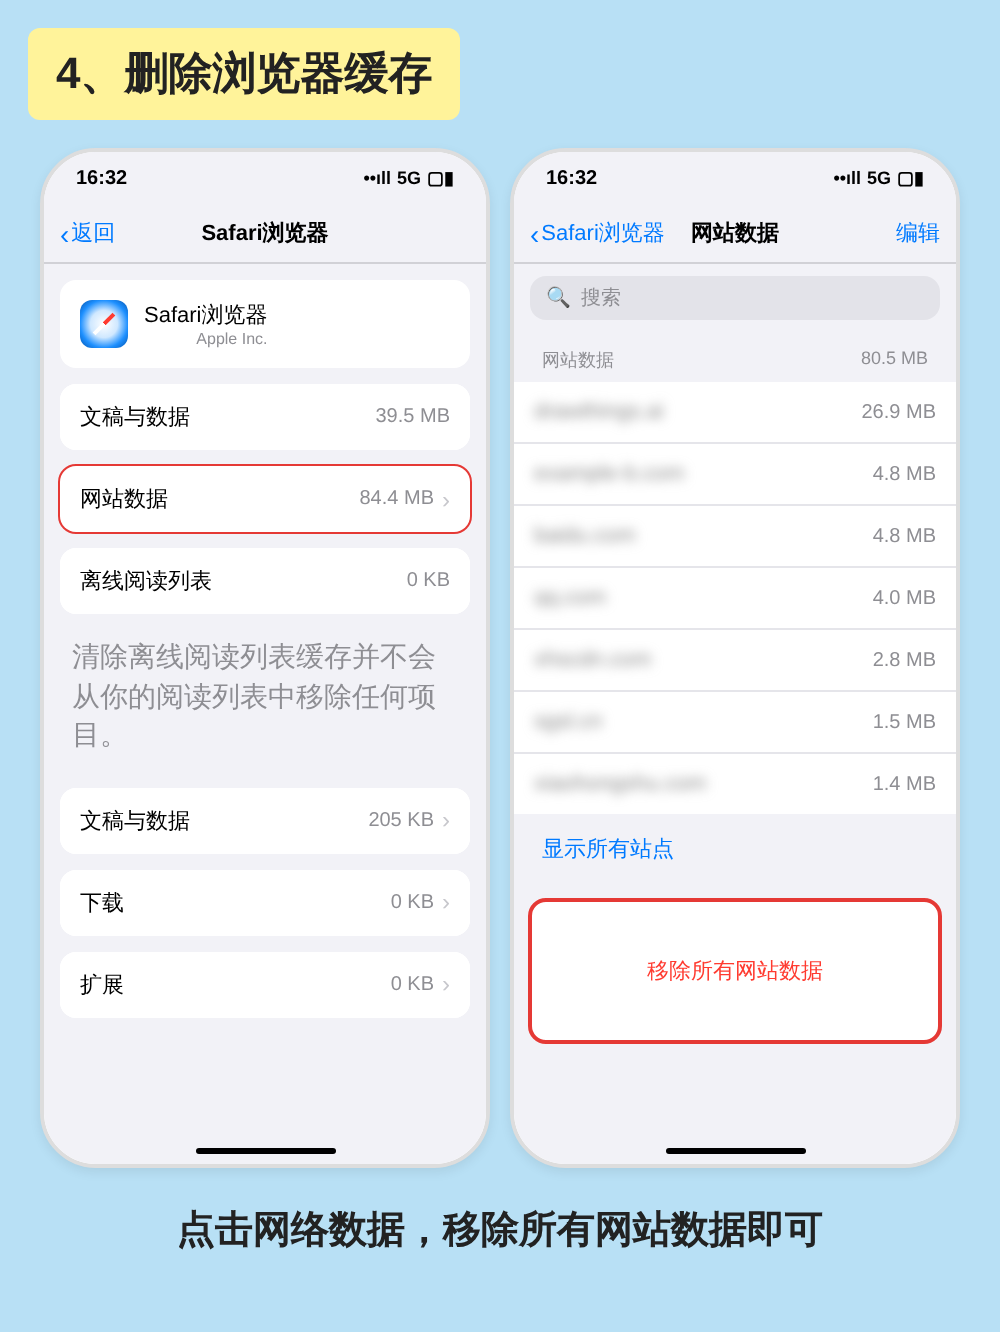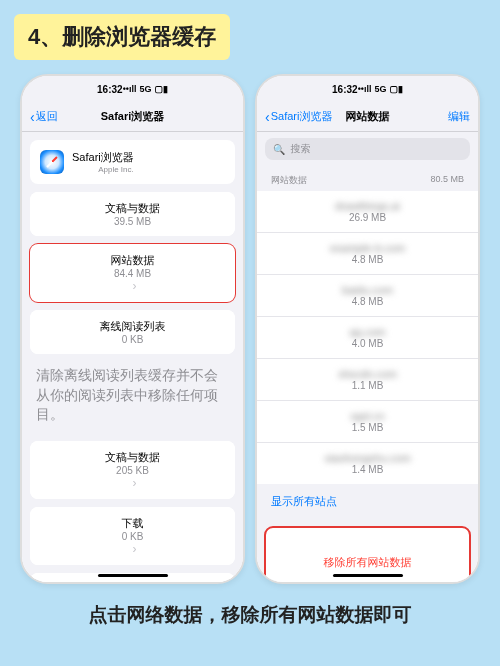--- a/index.html
+++ b/index.html
@@ -41,21 +41,21 @@
     height: 100%;
     background: #f2f2f7;
     display: flex;
     flex-direction: column;
     font-size: 10px;
     color: #000;
   }
   .status-bar {
     height: 26px;
     display: flex;
-    justify-content: center;
+    justify-content: space-between;
     align-items: center;
     padding: 0 16px;
     font-weight: 600;
     font-size: 10px;
     background: #f2f2f7;
   }
   .status-right { display: flex; gap: 3px; align-items: center; }
   .signal, .wifi, .battery { font-size: 9px; }
   .nav-bar {
     height: 30px;
@@ -89,21 +89,20 @@
   .group { background: #fff; border-radius: 8px; margin: 8px; overflow: hidden; }
   .group.flat { border-radius: 0; margin: 0; }
   .row {
     display: flex;
     align-items: center;
     padding: 9px 10px;
     border-bottom: 0.5px solid #e5e5ea;
     background: #fff;
     min-height: 30px;
     position: relative;
-    flex-direction: column;
   }
   .row:last-child { border-bottom: none; }
   .row .label { flex: 1; font-size: 11px; }
   .row .value { color: #8e8e93; font-size: 10px; }
   .row .chev-r { color: #c7c7cc; margin-left: 4px; font-size: 12px; }
   .section-header {
     font-size: 9px;
     color: #8e8e93;
     padding: 8px 14px 4px;
     display: flex;
@@ -277,21 +276,21 @@
             <div class="row">
               <span class="label blur-text">baidu.com</span>
               <span class="value">4.8 MB</span>
             </div>
             <div class="row">
               <span class="label blur-text">qq.com</span>
               <span class="value">4.0 MB</span>
             </div>
             <div class="row">
               <span class="label blur-text">xhscdn.com</span>
-              <span class="value">1.1 MB</span>
+              <span class="value">2.8 MB</span>
             </div>
             <div class="row">
               <span class="label blur-text">sgsl.cn</span>
               <span class="value">1.5 MB</span>
             </div>
             <div class="row">
               <span class="label blur-text">xiaohongshu.com</span>
               <span class="value">1.4 MB</span>
             </div>
           </div>

